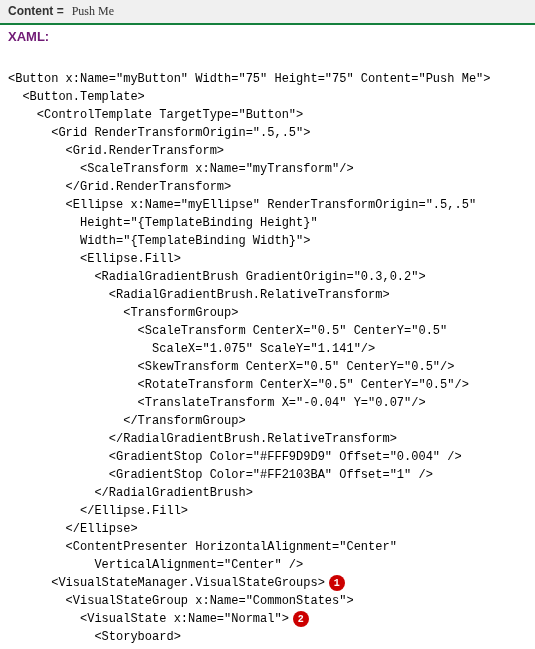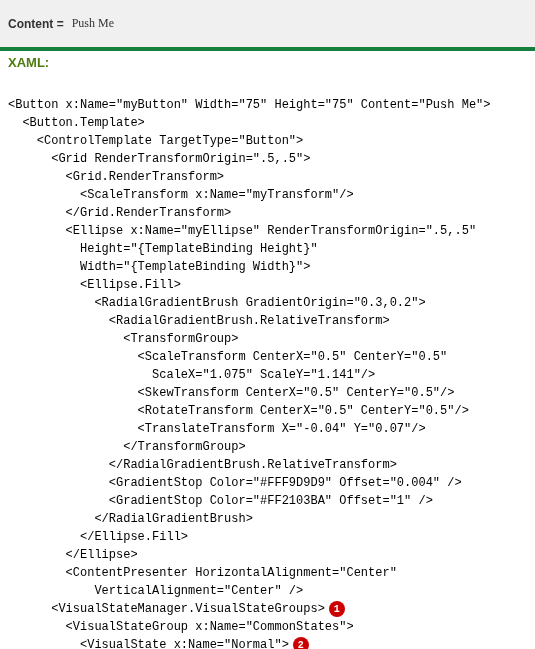--- a/index.html
+++ b/index.html
@@ -13,24 +13,24 @@
       min-height: 649px;
       background: #ffffff;
       font-family: 'Courier New', Courier, monospace;
       font-size: 12px;
       color: #000000;
       overflow-x: hidden;
     }
 
     .header-bar {
       display: flex;
-      align-items: flex-end;
-      padding: 16px 8px;
+      align-items: flex-start;
+      padding: 4px 8px;
       background: #f0f0f0;
-      border-bottom: 4px solid #15803d;
+      border-bottom: 2px solid #15803d;
       gap: 8px;
     }
 
     .header-label {
       font-family: Arial, sans-serif;
       font-size: 12px;
       font-weight: bold;
       color: #333;
     }
 
@@ -72,21 +72,21 @@
 
     .line-with-badge {
       display: flex;
       align-items: center;
     }
 
     .xaml-label {
       font-family: Arial, sans-serif;
       font-size: 13px;
       font-weight: bold;
-      color: #4d7c0f;
+      color: #701a75;
       padding: 4px 8px 2px 8px;
     }
   </style>
 </head>
 <body>
 
 <div class="header-bar">
   <span class="header-label">Content =</span>
   <span class="header-value">Push Me</span>
 </div>

